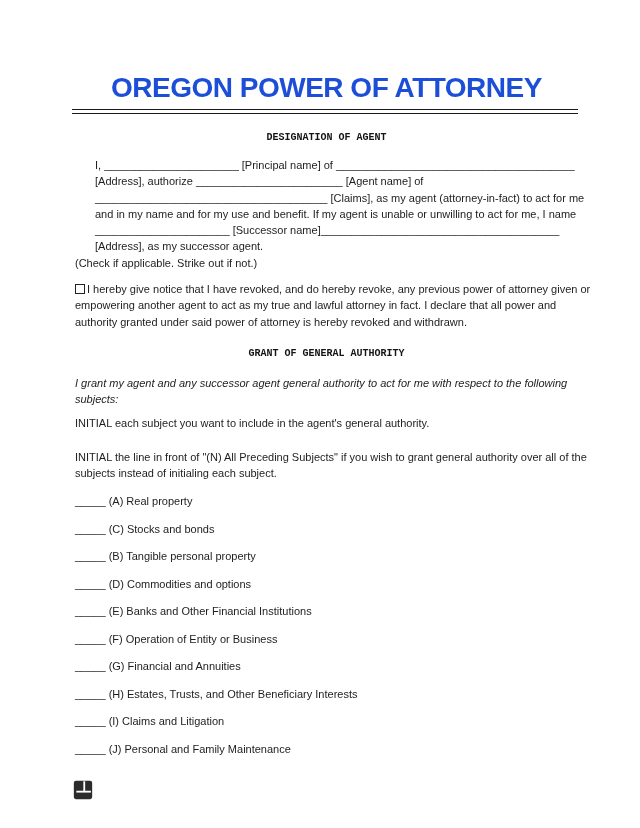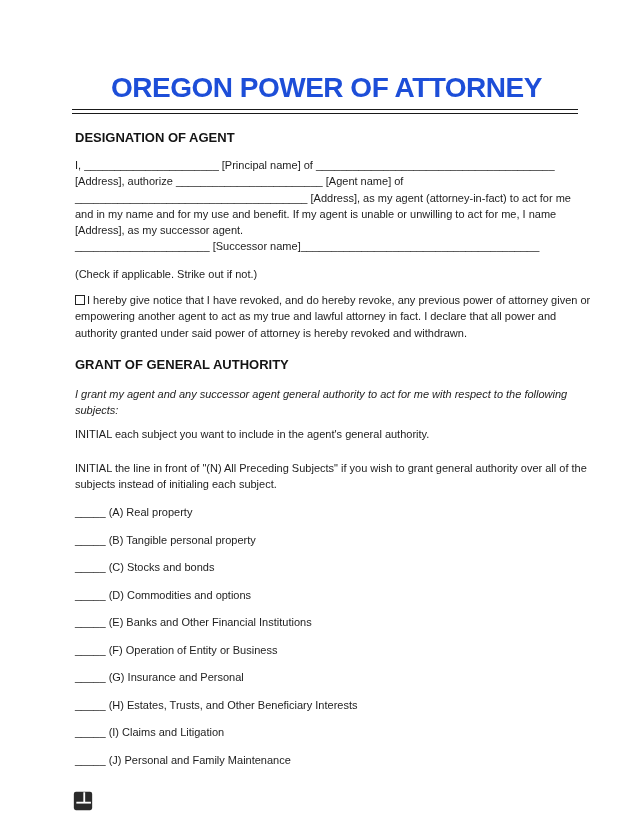--- a/index.html
+++ b/index.html
@@ -12,27 +12,27 @@
   .page{padding:0 62px 0 75px;}
   .doc-title{
     font-size:28px;line-height:34px;font-weight:bold;text-align:center;
     margin:71px 0 0 0;letter-spacing:-0.5px;color:#1d4ed8;white-space:nowrap;
   }
   .double-rule{
     height:3px;margin-top:4px;margin-left:-3px;
     border-top:1.6px solid #1a1a1a;border-bottom:1.6px solid #1a1a1a;
   }
   .section-heading{
-    font-size:13px;font-weight:bold;
-    line-height:14px;margin:17px 0 0 0;color:#141414;
+    font-size:10px;font-weight:bold;text-align:center;
+    line-height:14px;margin:17px 0 0 0;color:#141414;font-family:Liberation Mono, monospace;
   }
   .section-heading.grant{}
   .line{white-space:pre;line-height:16.3px;}
-  .para-designation{margin-top:12px;}
-  .check-note{margin-top:11px;}
+  .para-designation{margin-top:12px;margin-left:20px;}
+  .check-note{}
   .para-revocation{margin-top:10px;}
   .para-grant-intro{margin-top:14px;font-style:italic;}
   .para-initial-each{margin-top:7px;}
   .para-initial-all{margin-top:18px;}
   .checkbox{
     display:inline-block;width:8px;height:8px;
     border:1.2px solid #222;vertical-align:-1px;margin-right:2px;
     background:#fff;
   }
   .subjects{margin-top:12px;}
@@ -46,24 +46,24 @@
 <div class="page">
 
   <h1 class="doc-title">OREGON POWER OF ATTORNEY</h1>
   <div class="double-rule"></div>
 
   <h2 class="section-heading">DESIGNATION OF AGENT</h2>
 
   <div class="para-designation">
     <div class="line">I, ______________________ [Principal name] of _______________________________________</div>
     <div class="line">[Address], authorize ________________________ [Agent name] of</div>
-    <div class="line">______________________________________ [Address], as my agent (attorney-in-fact) to act for me</div>
+    <div class="line">______________________________________ [Claims], as my agent (attorney-in-fact) to act for me</div>
     <div class="line">and in my name and for my use and benefit. If my agent is unable or unwilling to act for me, I name</div>
+    <div class="line">______________________ [Successor name]_______________________________________</div>
     <div class="line">[Address], as my successor agent.</div>
-    <div class="line">______________________ [Successor name]_______________________________________</div>
   </div>
 
   <div class="line check-note">(Check if applicable. Strike out if not.)</div>
 
   <div class="para-revocation">
     <div class="line"><span class="checkbox"></span><span>I hereby give notice that I have revoked, and do hereby revoke, any previous power of attorney given or</span></div>
     <div class="line">empowering another agent to act as my true and lawful attorney in fact. I declare that all power and</div>
     <div class="line">authority granted under said power of attorney is hereby revoked and withdrawn.</div>
   </div>
 
@@ -76,26 +76,26 @@
 
   <div class="line para-initial-each">INITIAL each subject you want to include in the agent's general authority.</div>
 
   <div class="para-initial-all">
     <div class="line">INITIAL the line in front of "(N) All Preceding Subjects" if you wish to grant general authority over all of the</div>
     <div class="line">subjects instead of initialing each subject.</div>
   </div>
 
   <div class="subjects">
     <div class="subject-row"><span class="subject-blank">_____</span><span> (A) Real property</span></div>
+    <div class="subject-row"><span class="subject-blank">_____</span><span> (C) Stocks and bonds</span></div>
     <div class="subject-row"><span class="subject-blank">_____</span><span> (B) Tangible personal property</span></div>
-    <div class="subject-row"><span class="subject-blank">_____</span><span> (C) Stocks and bonds</span></div>
     <div class="subject-row"><span class="subject-blank">_____</span><span> (D) Commodities and options</span></div>
     <div class="subject-row"><span class="subject-blank">_____</span><span> (E) Banks and Other Financial Institutions</span></div>
     <div class="subject-row"><span class="subject-blank">_____</span><span> (F) Operation of Entity or Business</span></div>
-    <div class="subject-row"><span class="subject-blank">_____</span><span> (G) Insurance and Personal</span></div>
+    <div class="subject-row"><span class="subject-blank">_____</span><span> (G) Financial and Annuities</span></div>
     <div class="subject-row"><span class="subject-blank">_____</span><span> (H) Estates, Trusts, and Other Beneficiary Interests</span></div>
     <div class="subject-row"><span class="subject-blank">_____</span><span> (I) Claims and Litigation</span></div>
     <div class="subject-row"><span class="subject-blank">_____</span><span> (J) Personal and Family Maintenance</span></div>
   </div>
 
   <svg class="footer-logo" viewBox="0 0 24 24" aria-hidden="true">
     <rect x="1" y="1" width="22" height="22" rx="2.5" fill="#2b2b2b"></rect>
     <path d="M13.5 1.5 V 14" stroke="#ffffff" stroke-width="2.2" fill="none"></path>
     <path d="M4 14 H 21.5" stroke="#ffffff" stroke-width="2.2" fill="none"></path>
   </svg>

